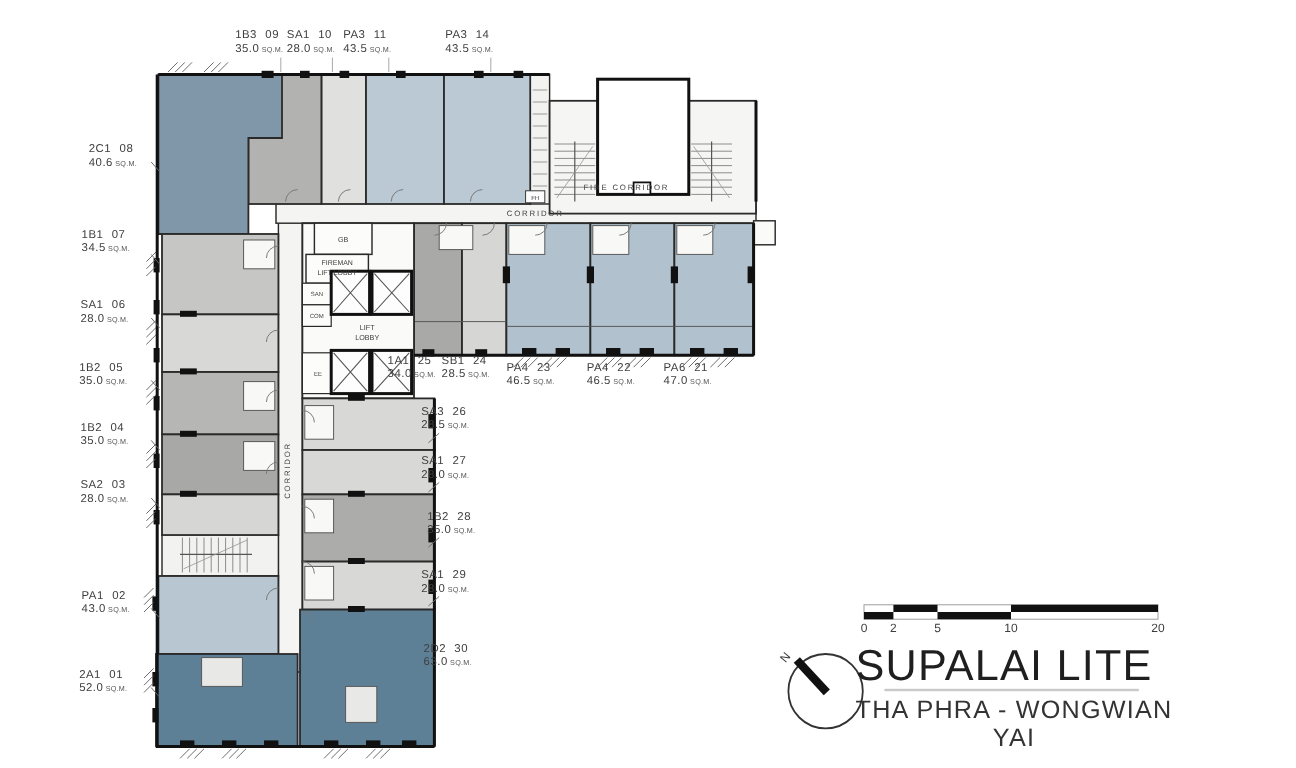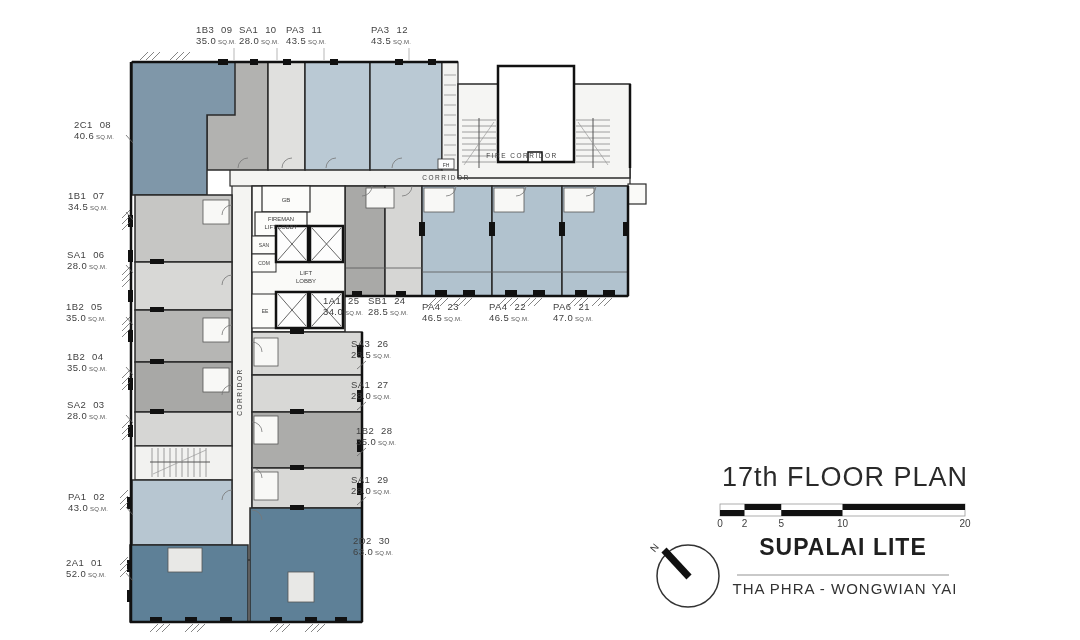--- a/index.html
+++ b/index.html
@@ -6,25 +6,25 @@
   .stage{position:relative;width:1080px;height:640px;background:#fff;overflow:hidden;
          font-family:"Liberation Sans",sans-serif;}
   .stage svg{position:absolute;left:0;top:0;}
   .svgtext{font-family:"Liberation Sans",sans-serif;fill:#3d3d3d;}
   .ulabel{position:absolute;width:76px;text-align:left;font-size:9.5px;line-height:10.5px;
           color:#3f3f3f;letter-spacing:.4px;white-space:nowrap;}
   .unum{margin-left:7px;}
   .sqm{font-size:6px;margin-left:2px;letter-spacing:.2px;color:#555;}
   .floor-title{position:absolute;left:700px;top:462px;width:290px;text-align:center;
                font-size:27px;color:#2a2a2a;letter-spacing:1px;}
-  .brand{position:absolute;left:713px;top:534px;width:260px;text-align:center;
-         font-size:23px;color:#1f1f1f;letter-spacing:1px;font-weight:bold;}
+  .brand{position:absolute;left:713px;top:534px;width:260px;text-align:left;
+         font-size:36px;color:#1f1f1f;letter-spacing:1px;}
   .brand-underline{position:absolute;left:737px;top:574px;width:212px;height:2px;background:#c9c9c9;}
   .location{position:absolute;left:700px;top:580px;width:290px;text-align:center;
-            font-size:15px;color:#333;letter-spacing:1px;}
+            font-size:21px;color:#333;letter-spacing:1px;}
 </style>
 </head>
 <body>
 
 <div class="stage">
 
 <svg width="1080" height="640" viewBox="0 0 1080 640">
 
   <rect x="232" y="180" width="20" height="380" fill="#F4F4F2" stroke="#2a2a2a" stroke-width="1.2"></rect>
   <rect x="230" y="168" width="400" height="18" fill="#F4F4F2" stroke="#2a2a2a" stroke-width="1.2"></rect>
@@ -309,21 +309,21 @@
 </div>
 <div class="ulabel" style="left:239px;top:25px">
   <div><span>SA1</span><span class="unum">10</span></div>
   <div><span>28.0</span><span class="sqm">SQ.M.</span></div>
 </div>
 <div class="ulabel" style="left:286px;top:25px">
   <div><span>PA3</span><span class="unum">11</span></div>
   <div><span>43.5</span><span class="sqm">SQ.M.</span></div>
 </div>
 <div class="ulabel" style="left:371px;top:25px">
-  <div><span>PA3</span><span class="unum">12</span></div>
+  <div><span>PA3</span><span class="unum">14</span></div>
   <div><span>43.5</span><span class="sqm">SQ.M.</span></div>
 </div>
 <div class="ulabel" style="left:553px;top:302px">
   <div><span>PA6</span><span class="unum">21</span></div>
   <div><span>47.0</span><span class="sqm">SQ.M.</span></div>
 </div>
 <div class="ulabel" style="left:489px;top:302px">
   <div><span>PA4</span><span class="unum">22</span></div>
   <div><span>46.5</span><span class="sqm">SQ.M.</span></div>
 </div>
@@ -353,18 +353,17 @@
 </div>
 <div class="ulabel" style="left:351px;top:475px">
   <div><span>SA1</span><span class="unum">29</span></div>
   <div><span>28.0</span><span class="sqm">SQ.M.</span></div>
 </div>
 <div class="ulabel" style="left:353px;top:536px">
   <div><span>2D2</span><span class="unum">30</span></div>
   <div><span>63.0</span><span class="sqm">SQ.M.</span></div>
 </div>
 
-<div class="floor-title">17th FLOOR PLAN</div>
 <div class="brand">SUPALAI LITE</div>
 <div class="brand-underline"></div>
 <div class="location">THA PHRA - WONGWIAN YAI</div>
 
 </div>
 
 </body></html>

